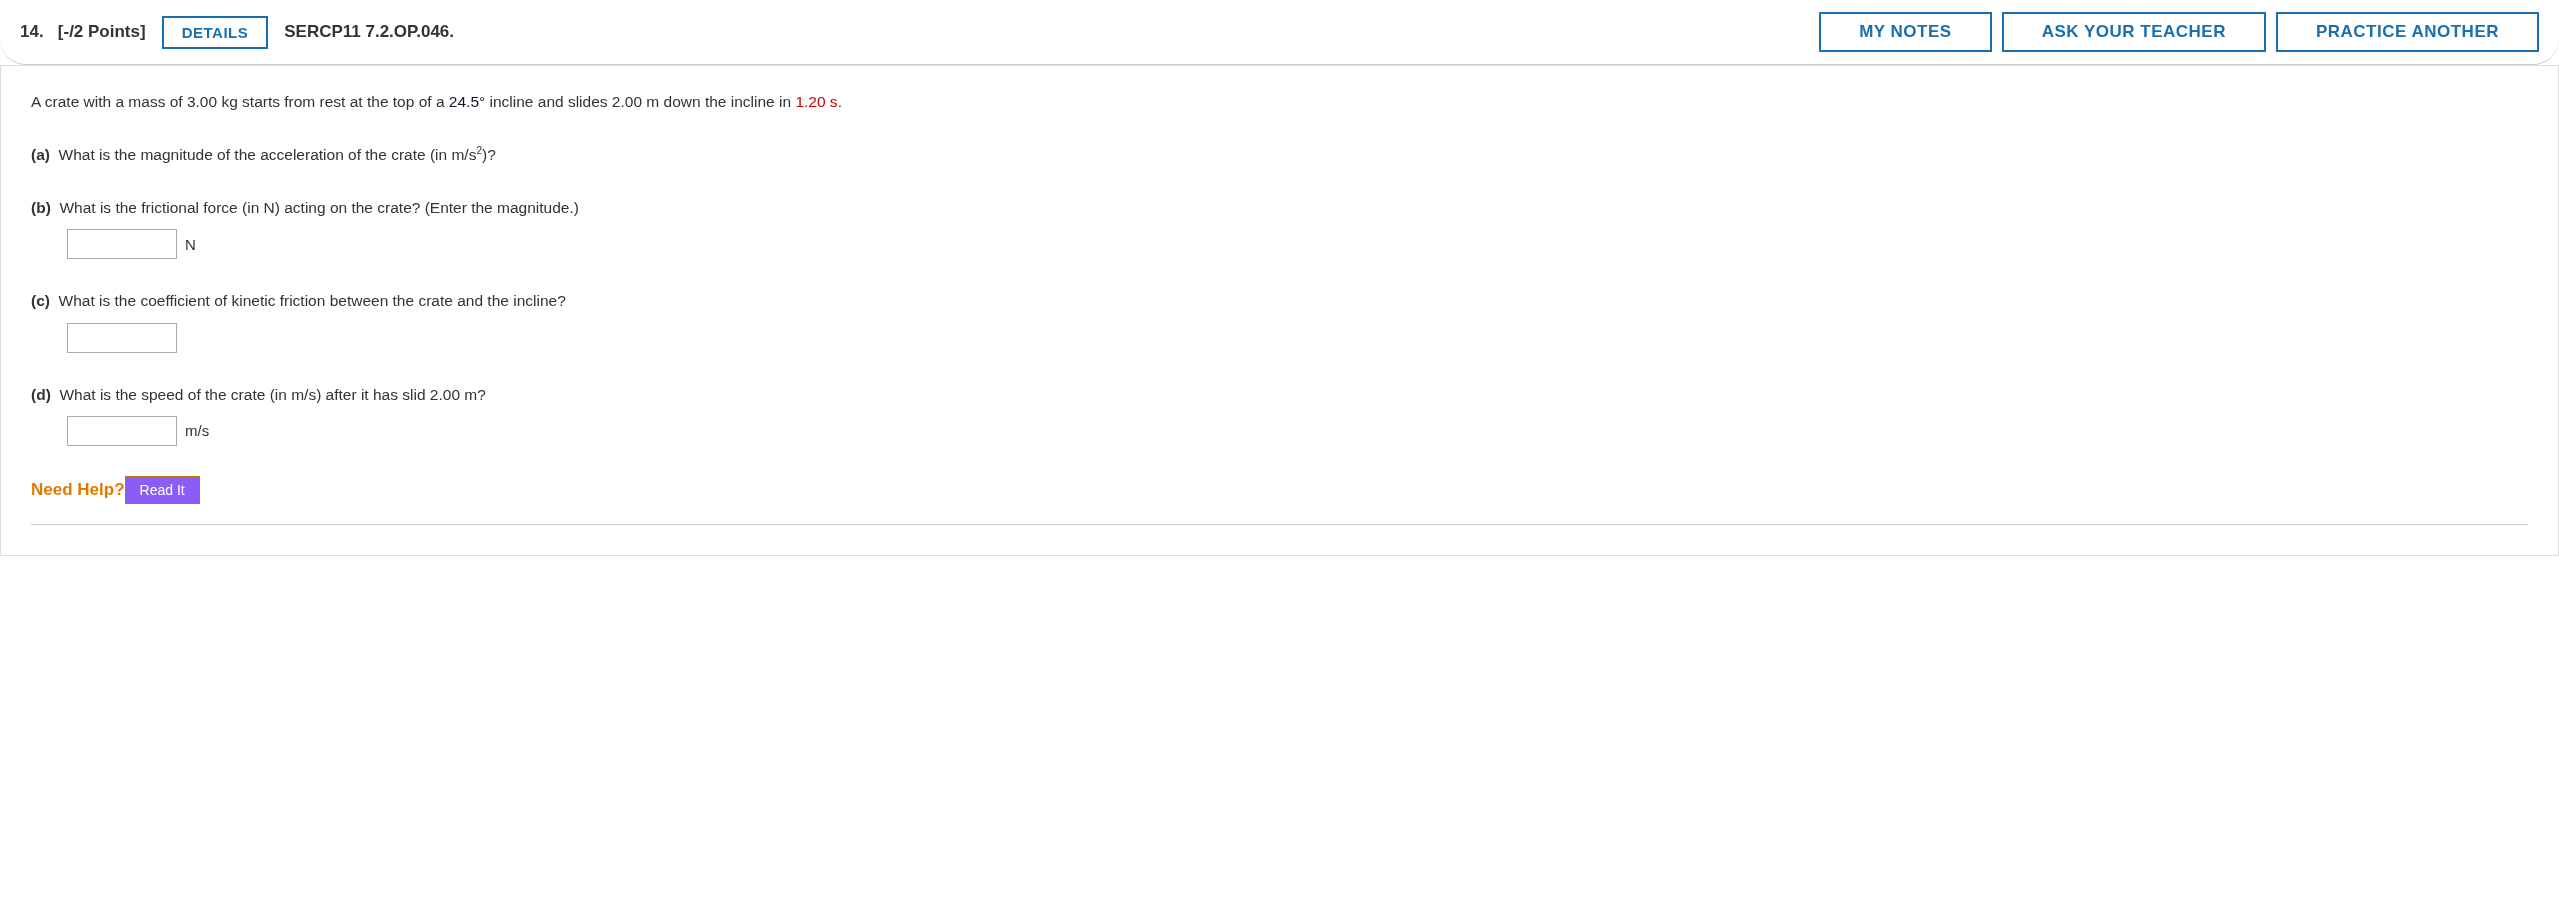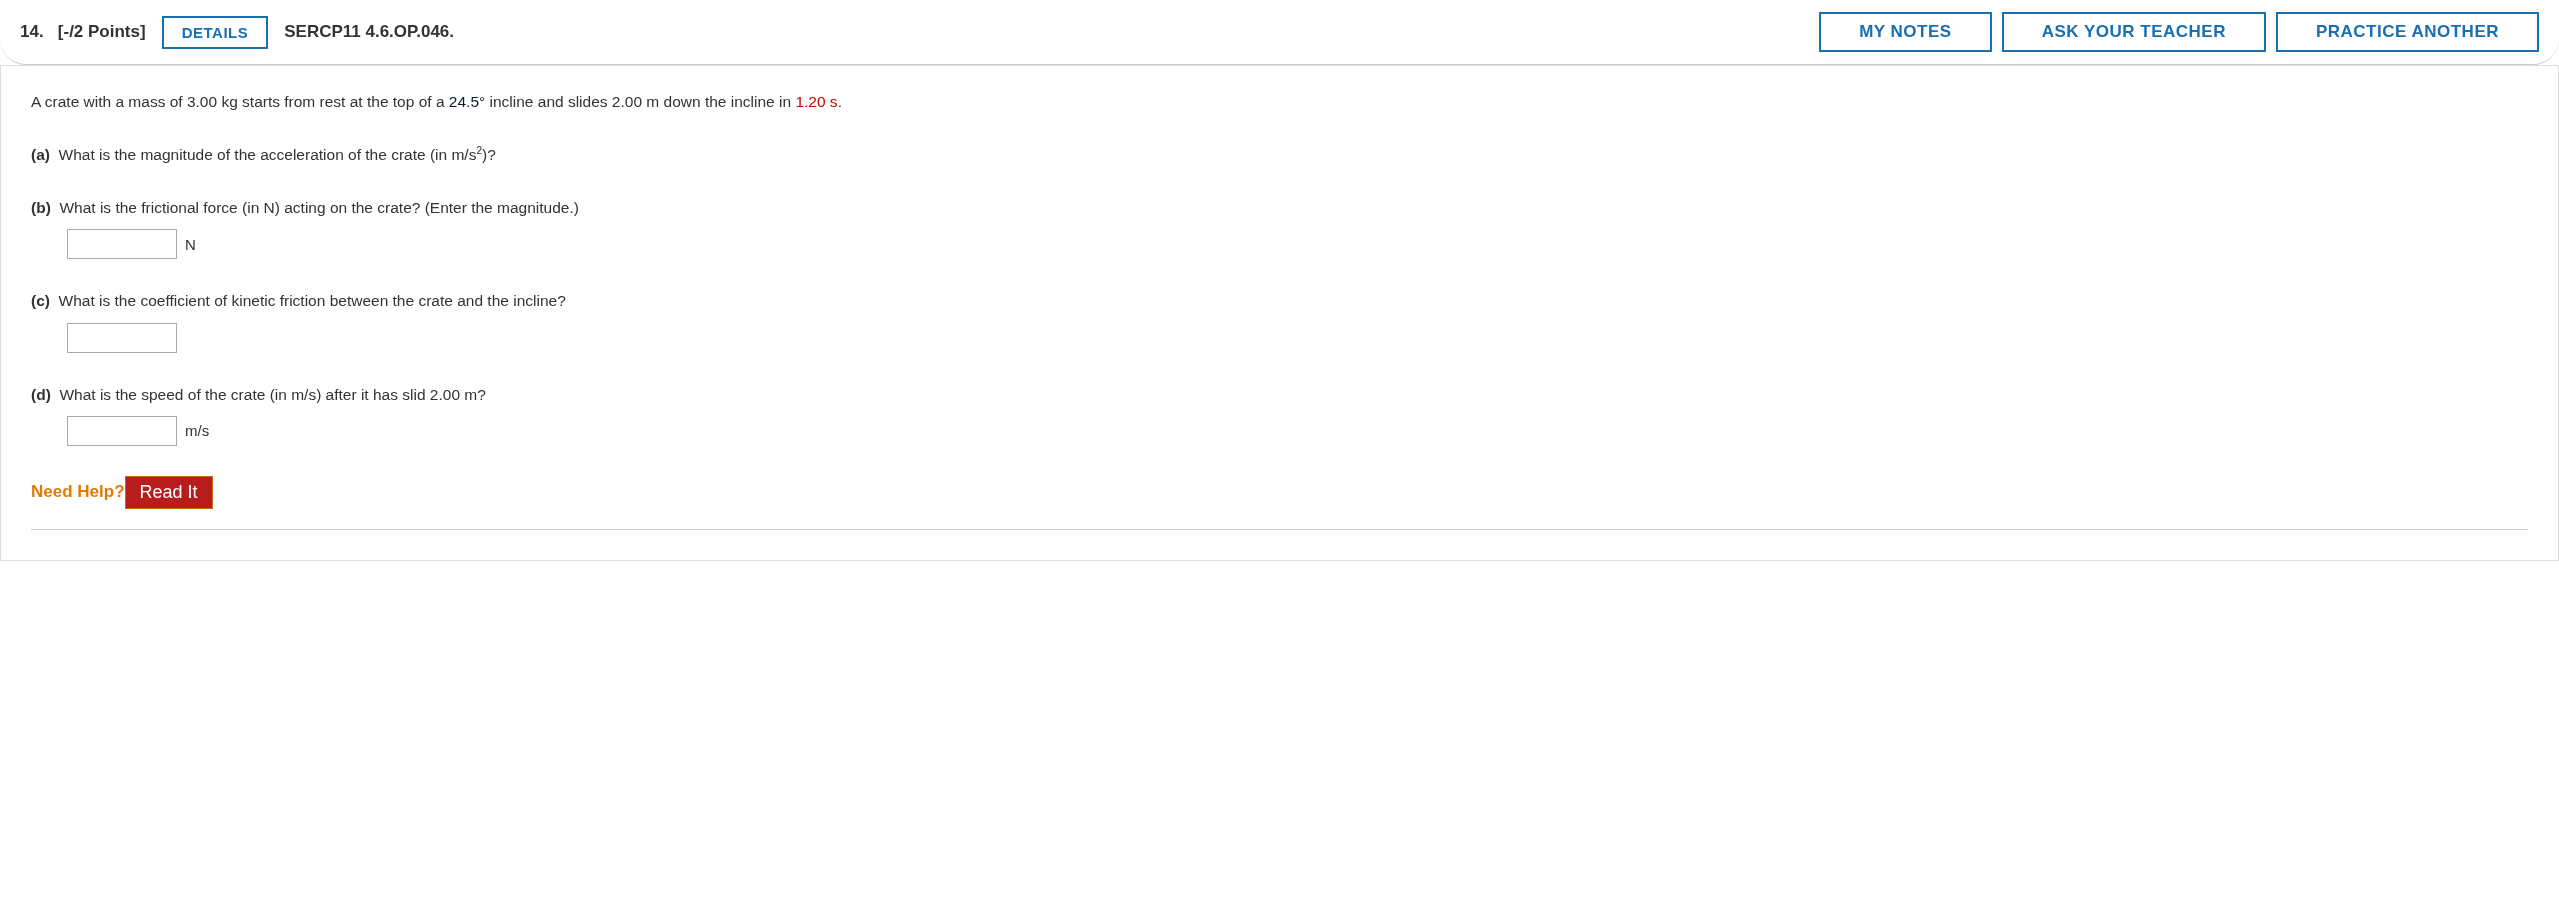--- a/index.html
+++ b/index.html
@@ -137,25 +137,25 @@
       gap: 0;
     }
 
     .need-help-label {
       font-size: 17px;
       font-weight: bold;
       color: #e07b00;
     }
 
     .read-it-button {
-      background: #b91c1c;
+      background: #8b5cf6;
       color: #fff;
       border: 1px solid #c07010;
       padding: 5px 14px;
-      font-size: 18px;
+      font-size: 14px;
       cursor: pointer;
       font-weight: normal;
     }
 
     .divider-bottom {
       border: none;
       border-top: 1px solid #ccc;
       margin-top: 20px;
     }
 
@@ -170,21 +170,21 @@
 
   <div class="header-bar">
     <span class="question-number">
       <span>14.</span>
       &nbsp;
       <span>[-/2 Points]</span>
     </span>
 
     <button class="details-button">DETAILS</button>
 
-    <span class="question-code">SERCP11 4.6.OP.046.</span>
+    <span class="question-code">SERCP11 7.2.OP.046.</span>
 
     <div class="header-buttons">
       <button class="header-btn">MY NOTES</button>
       <button class="header-btn">ASK YOUR TEACHER</button>
       <button class="header-btn">PRACTICE ANOTHER</button>
     </div>
   </div>
 
   <div class="content-area">
 

